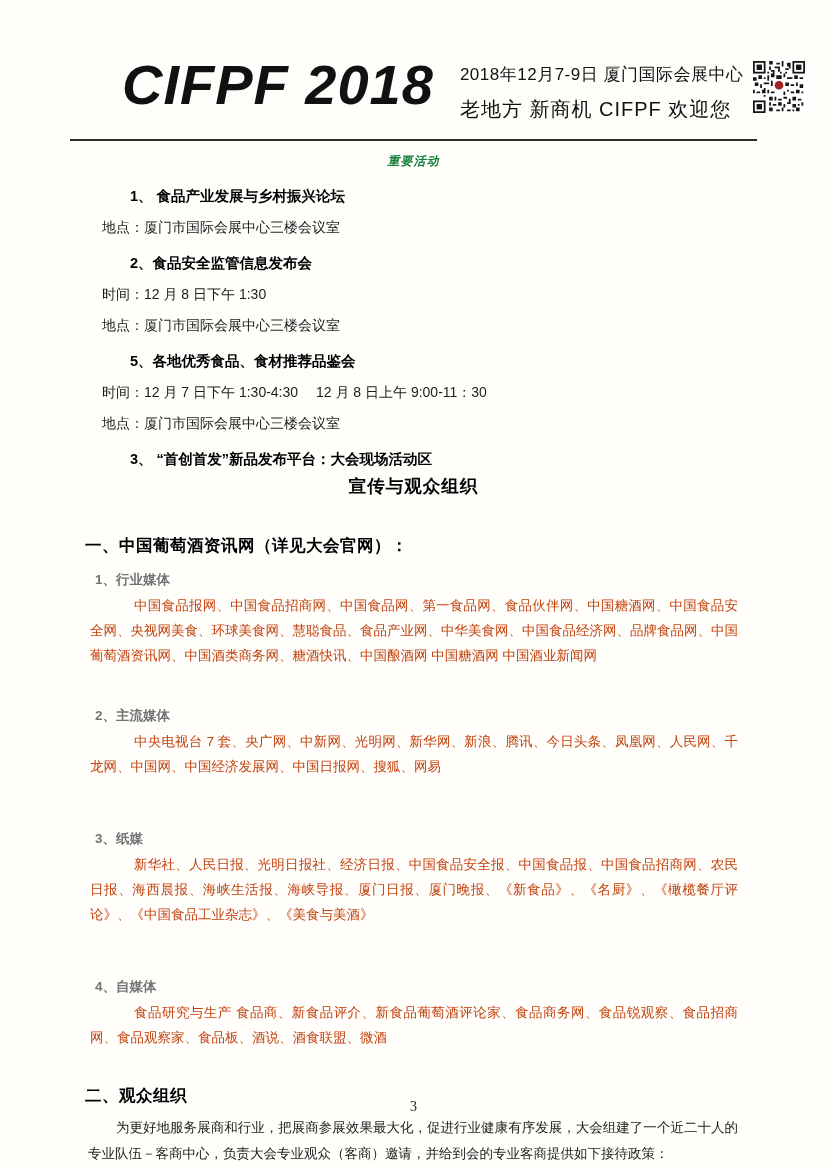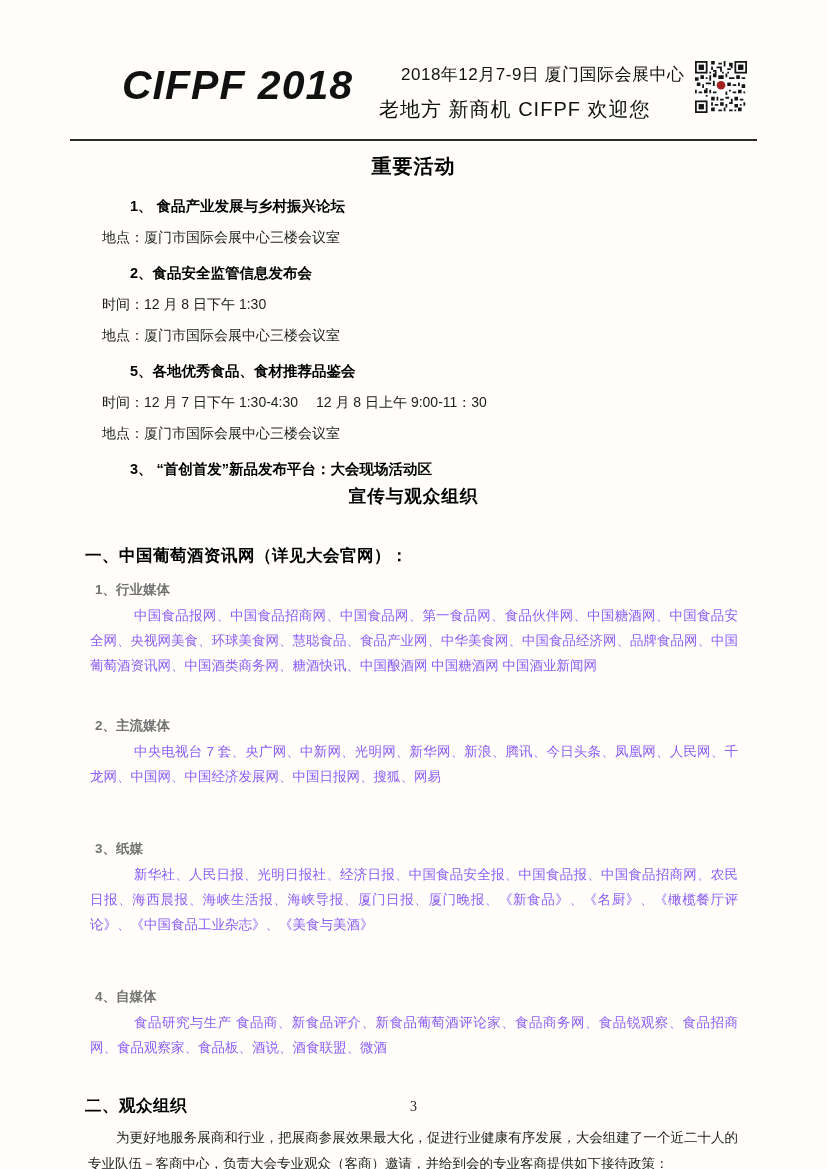--- a/index.html
+++ b/index.html
@@ -15,52 +15,53 @@
     overflow: hidden;
   }
   
   .header {
     display: flex;
     align-items: flex-start;
     margin: 60px 70px 0 70px;
   }
   .logo {
     margin-left: 52px;
-    font-size: 41px;
+    font-size: 56px;
     font-weight: bold;
     font-style: italic;
     letter-spacing: 1px;
     line-height: 50px;
     color: #111;
     white-space: nowrap;
   }
   .header-right {
     margin-left: 26px;
     padding-top: 2px;
     line-height: 26px;
     color: #111;
     white-space: nowrap;
   }
-  .header-line1 { font-size: 17px; letter-spacing: 0.5px; margin-left: 22px; }
+  .header-line1 { font-size: 17px; letter-spacing: 0.5px; }
   .header-line2 { font-size: 20px; letter-spacing: 1px; margin-top: 8px; }
   .qr { margin-left: 10px; margin-top: 1px; width: 52px; height: 52px; flex: 0 0 auto; }
   .rule {
     margin: 17px 70px 0 70px;
     border-top: 2px solid #2b2b2b;
     height: 0;
   }
   
   .content { margin: 0 70px; }
   .doc-title {
     margin-top: 12px;
     text-align: center;
-    font-size: 20px;
+    font-size: 12px;
     font-weight: bold;
     letter-spacing: 1px;
-    color: #000000;
+    color: #15803d;
+    font-style: italic;
   }
   .act-title {
     margin: 16px 0 0 60px;
     font-size: 14.5px;
     font-weight: bold;
     color: #000;
     line-height: 20px;
   }
   .act-line {
     margin: 11px 0 0 32px;
@@ -91,21 +92,21 @@
     margin: 14px 0 0 25px;
     line-height: 19px;
   }
   .grp-body {
     margin: 4px 0 0 20px;
     width: 648px;
     font-size: 13.5px;
     line-height: 25px;
     text-indent: 44px;
     text-align: justify;
-    color: #8b5cf6;
+    color: #c2410c;
   }
   .gap-28 { height: 24px; }
   .gap-38 { height: 36px; }
   .sec2-heading { margin-top: 34px; }
   .sec2-intro {
     margin: 9px 0 0 18px;
     width: 650px;
     font-size: 13.5px;
     line-height: 26px;
     text-indent: 28px;

